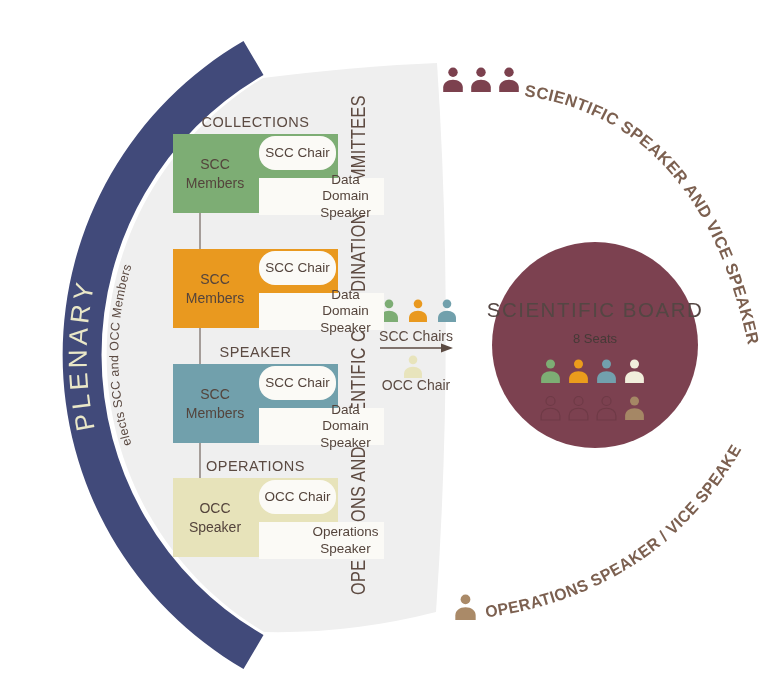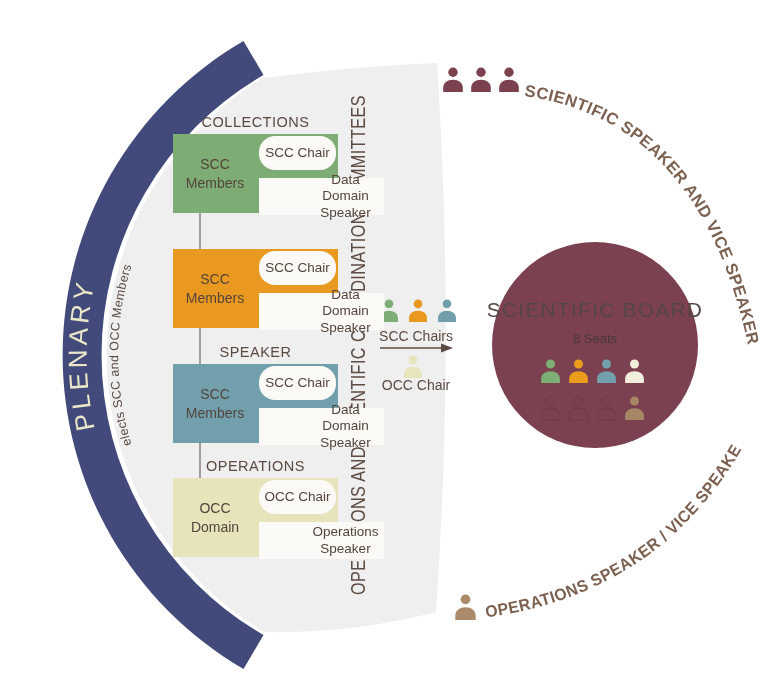--- a/index.html
+++ b/index.html
@@ -136,21 +136,21 @@
 Members</div>
     <div class="rightcol">
       <div class="cell top">SCC Chair</div>
       <div class="cell bottom">Data Domain
 Speaker</div>
     </div>
   </div>
 
   <div class="grp c-cream" style="top:478px">
     <div class="members">OCC
-Domain</div>
+Speaker</div>
     <div class="rightcol">
       <div class="cell top">OCC Chair</div>
       <div class="cell bottom">Operations
 Speaker</div>
     </div>
   </div>
 
 </div>
 
 </body></html>

